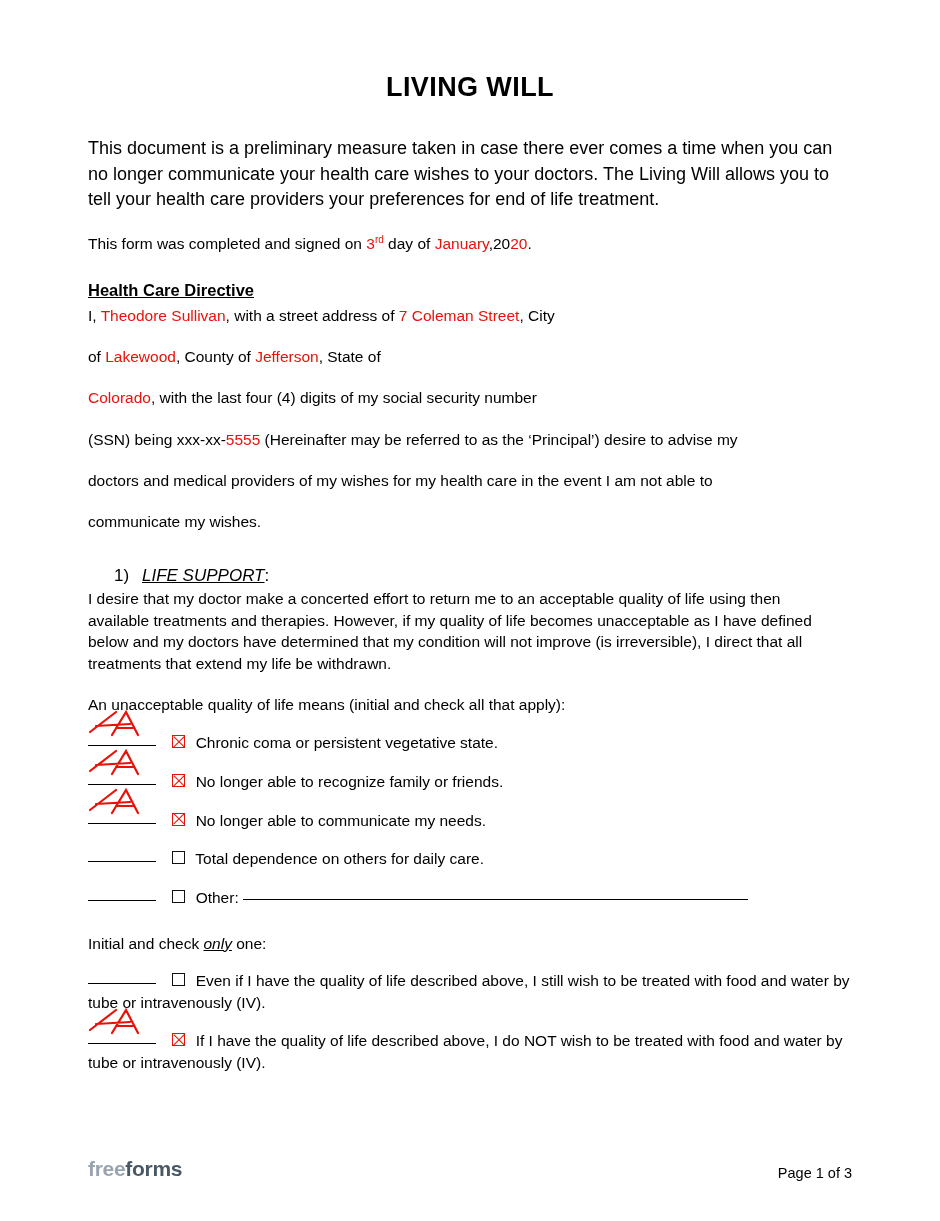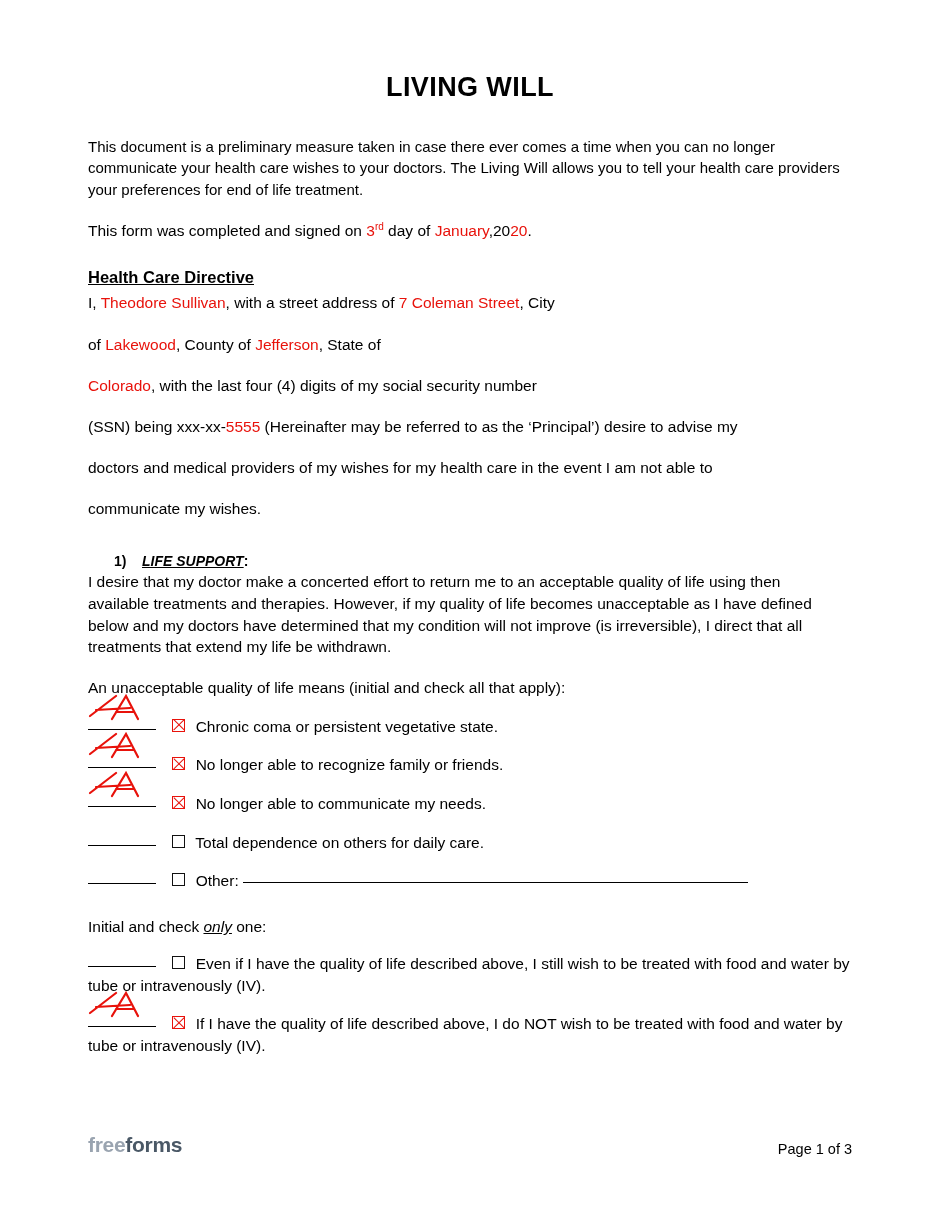--- a/index.html
+++ b/index.html
@@ -27,21 +27,21 @@
   }
   .doc-title {
     text-align: center;
     font-size: 27px;
     font-weight: bold;
     letter-spacing: 0.4px;
     margin-top: 72px;
     margin-bottom: 0;
   }
   .intro {
-    font-size: 15px;
+    font-size: 18px;
     line-height: 1.42;
     margin-top: 33px;
     width: 752px;
   }
   .signed-line {
     font-size: 15.5px;
     line-height: 1.45;
     margin-top: 20px;
   }
   .red {
@@ -62,23 +62,22 @@
   .directive {
     margin-top: 6px;
     font-size: 15.5px;
   }
   .directive p {
     margin: 0 0 21px 0;
     line-height: 1.3;
   }
   .item-head {
     margin-top: 34px;
-    font-size: 14px;
+    font-size: 17px;
     padding-left: 26px;
-    font-weight: bold;
   }
   .item-head .num {
     display: inline-block;
     width: 28px;
   }
   .item-head .lbl {
     font-style: italic;
     text-decoration: underline;
   }
   .body-para {
@@ -153,21 +152,21 @@
   }
   .initial-one {
     font-size: 15.5px;
     margin-top: 26px;
   }
   .initial-one u { text-decoration: underline; font-style: italic; }
   .footer {
     position: absolute;
     left: 88px;
     right: 88px;
-    bottom: 64px;
+    bottom: 40px;
     display: flex;
     align-items: flex-end;
     justify-content: space-between;
   }
   .logo {
     font-size: 21px;
     font-weight: bold;
     letter-spacing: -0.3px;
   }
   .logo .free { color: #9aa4b0; }

